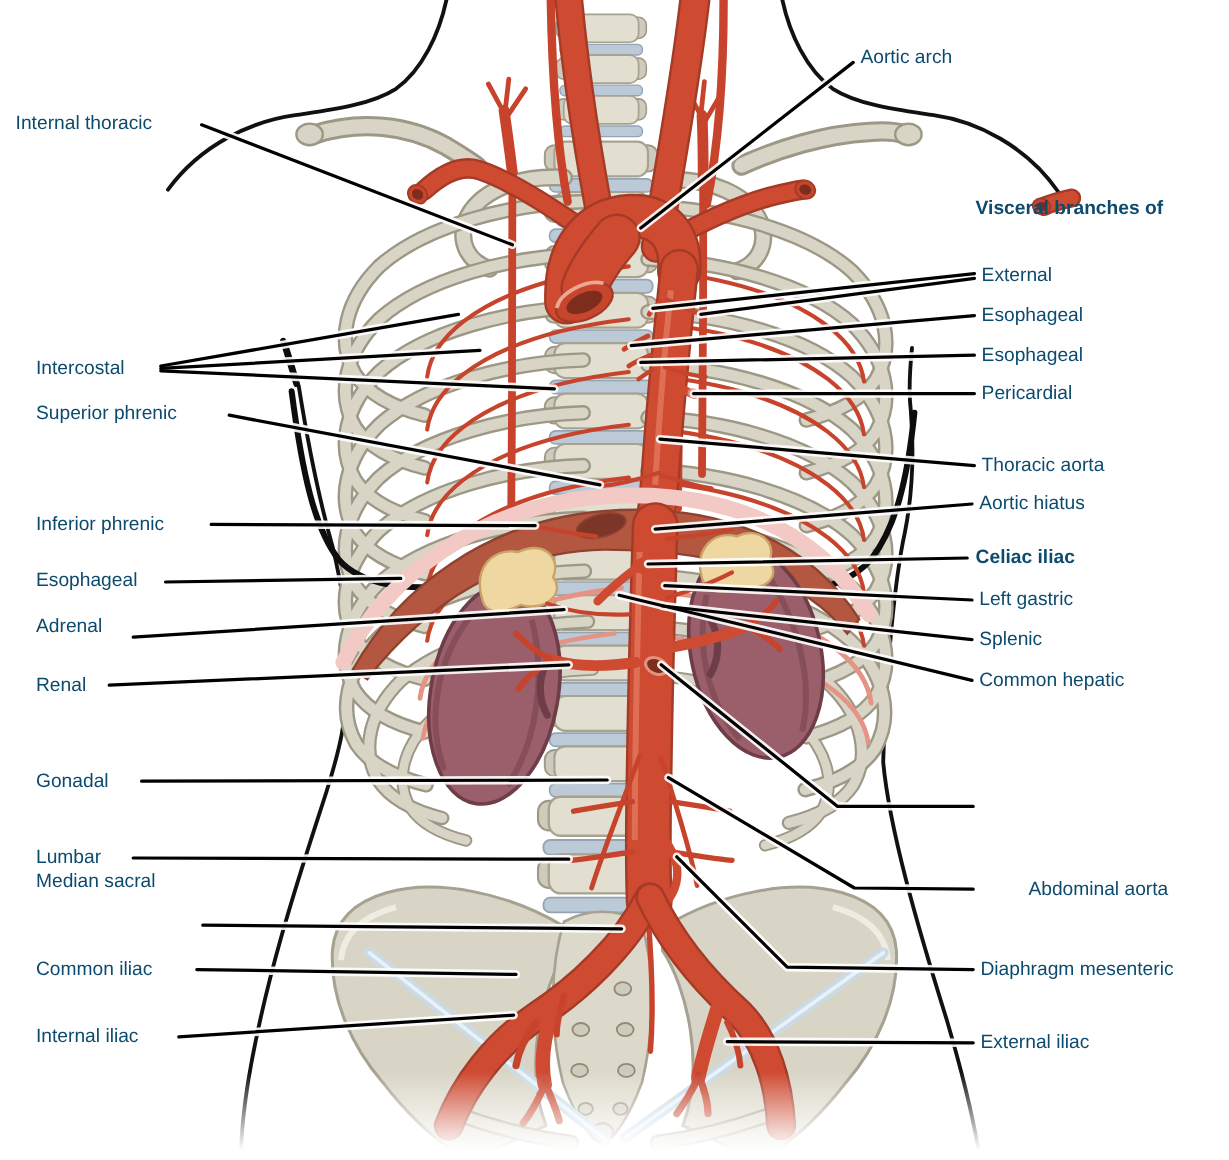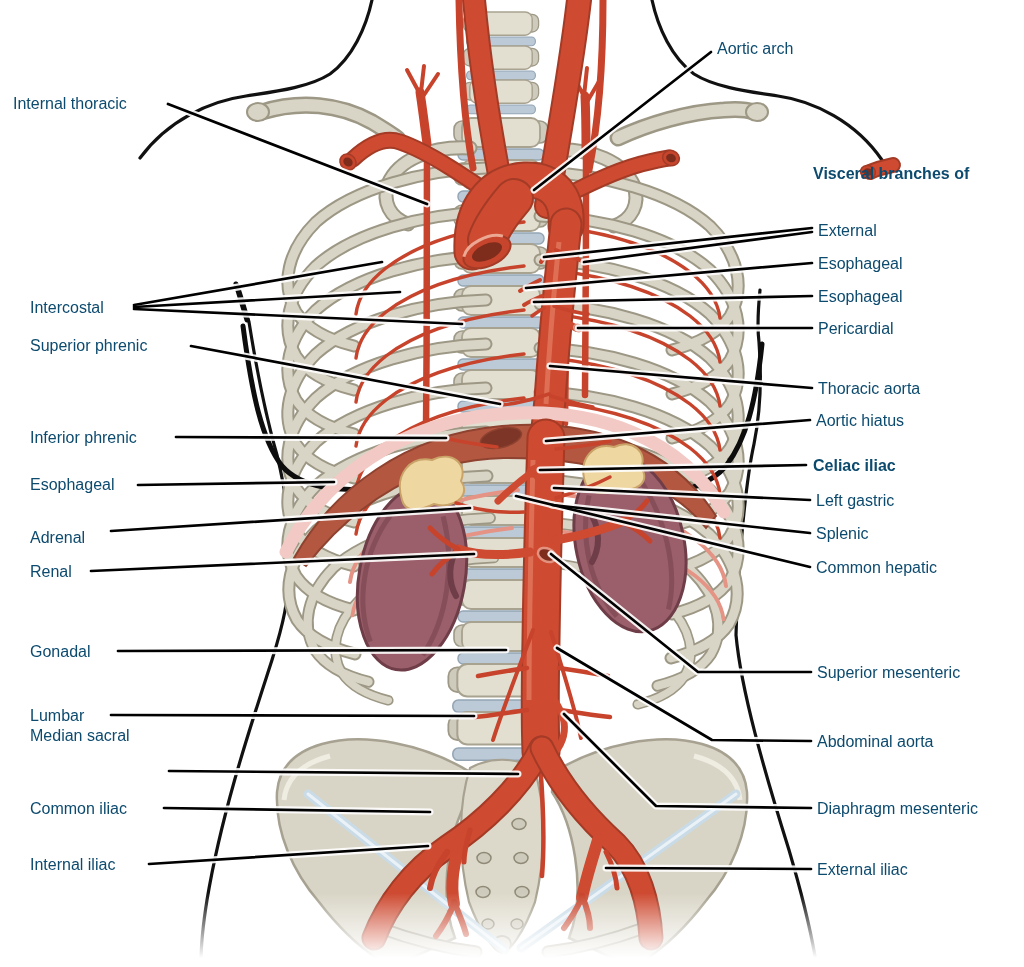--- a/index.html
+++ b/index.html
@@ -421,21 +421,21 @@
           <path d="M811,869 L606,868"></path>
     </g>
   </g>
 </svg>
 
 <div class="lbl" style="left:13px;top:103px">Internal thoracic</div>
 <div class="lbl" style="left:30px;top:307px">Intercostal</div>
 <div class="lbl" style="left:30px;top:345px">Superior phrenic</div>
 <div class="lbl" style="left:30px;top:437px">Inferior phrenic</div>
 <div class="lbl" style="left:30px;top:484px">Esophageal</div>
-<div class="lbl" style="left:30px;top:537px">Adrenal</div>
+<div class="lbl" style="left:30px;top:522px">Adrenal</div>
 <div class="lbl" style="left:30px;top:571px">Renal</div>
 <div class="lbl" style="left:30px;top:651px">Gonadal</div>
 <div class="lbl" style="left:30px;top:715px">Lumbar</div>
 <div class="lbl" style="left:30px;top:735px">Median sacral</div>
 <div class="lbl" style="left:30px;top:808px">Common iliac</div>
 <div class="lbl" style="left:30px;top:864px">Internal iliac</div>
 
 <div class="lbl" style="left:717px;top:48px">Aortic arch</div>
 <div class="lbl bold multi" style="left:813px;top:162px">
   <div>Visceral branches of</div>
@@ -443,18 +443,17 @@
 <div class="lbl" style="left:818px;top:230px">External</div>
 <div class="lbl" style="left:818px;top:263px">Esophageal</div>
 <div class="lbl" style="left:818px;top:296px">Esophageal</div>
 <div class="lbl" style="left:818px;top:328px">Pericardial</div>
 <div class="lbl" style="left:818px;top:388px">Thoracic aorta</div>
 <div class="lbl" style="left:816px;top:420px">Aortic hiatus</div>
 <div class="lbl bold" style="left:813px;top:465px">Celiac iliac</div>
 <div class="lbl" style="left:816px;top:500px">Left gastric</div>
 <div class="lbl" style="left:816px;top:533px">Splenic</div>
 <div class="lbl" style="left:816px;top:567px">Common hepatic</div>
-<div class="lbl" style="left:817px;top:672px">Superior mesenteric</div>
-<div class="lbl" style="left:817px;top:741px">Abdominal aorta</div>
+<div class="lbl" style="left:857px;top:741px">Abdominal aorta</div>
 <div class="lbl" style="left:817px;top:808px">Diaphragm mesenteric</div>
 <div class="lbl" style="left:817px;top:869px">External iliac</div>
 
 </div>
 
 </body></html>

